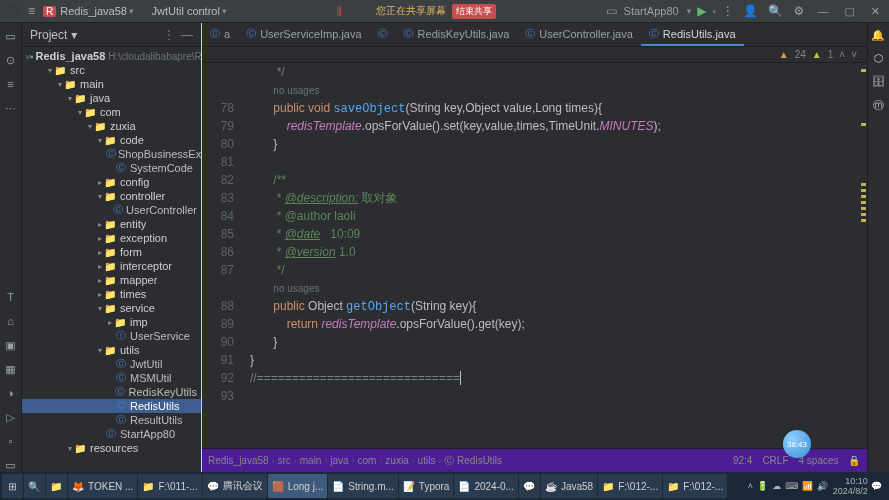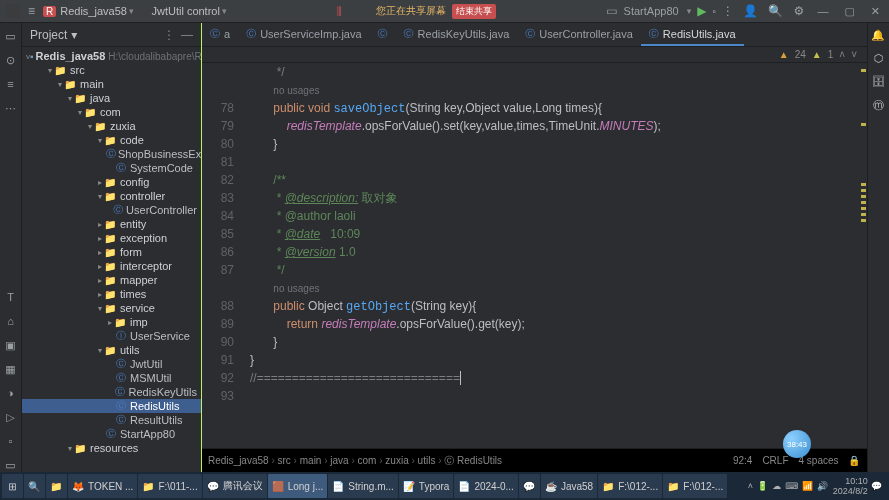--- a/index.html
+++ b/index.html
@@ -69,21 +69,21 @@
 .doc-tag { color: #5e8759; font-style: italic; text-decoration: underline; }
 .const { color: #c77dbb; font-style: italic; }
 .usage { color: #6f737a; font-size: 10px; }
 .caret-blink { border-left: 1px solid #bcbec4; }
 .err-stripe { position: absolute; right: 0; top: 0; width: 8px; height: 100%; }
 .err-stripe .m { position: absolute; right: 1px; width: 5px; height: 3px; }
 .m-y { background: #c2b24b; }
 
 .right-gutter { width: 22px; background: #2b2d30; border-left: 1px solid #1e1f22; display: flex; flex-direction: column; align-items: center; gap: 10px; padding-top: 6px; }
 
-.breadcrumb { height: 24px; background: #000000; border-top: 1px solid #1e1f22; display: flex; align-items: center; padding: 9px 6px; font-size: 10px; color: #888; justify-content: space-between; }
+.breadcrumb { height: 24px; background: #4c1d95; border-top: 1px solid #1e1f22; display: flex; align-items: center; padding: 9px 6px; font-size: 10px; color: #888; justify-content: space-between; }
 .breadcrumb .bc-l span::after { content: " › "; color: #555; }
 .breadcrumb .bc-l span:last-child::after { content: ""; }
 .breadcrumb .bc-r { display: flex; gap: 10px; align-items: center; }
 
 .taskbar { height: 28px; background: #1b2838; display: flex; align-items: center; padding: 0 2px; gap: 1px; }
 .taskbar .tb-item { height: 24px; display: flex; align-items: center; gap: 3px; padding: 0 4px; font-size: 10px; color: #d0d0d0; background: #2a3a4f; border-radius: 1px; }
 .taskbar .tb-item.active { background: #3e5a7d; }
 .taskbar .tb-icon { width: 13px; height: 13px; display: flex; align-items: center; justify-content: center; font-size: 10px; }
 .taskbar .tray { margin-left: auto; display: flex; align-items: center; gap: 4px; color: #b0b0b0; font-size: 9px; padding-right: 4px; }
 .clock-ball { position: absolute; right: 78px; bottom: 42px; width: 28px; height: 28px; border-radius: 50%; background: radial-gradient(circle at 30% 30%, #8ed0ff, #3a8fd0); display: flex; align-items: center; justify-content: center; font-size: 8px; color: #fff; }

